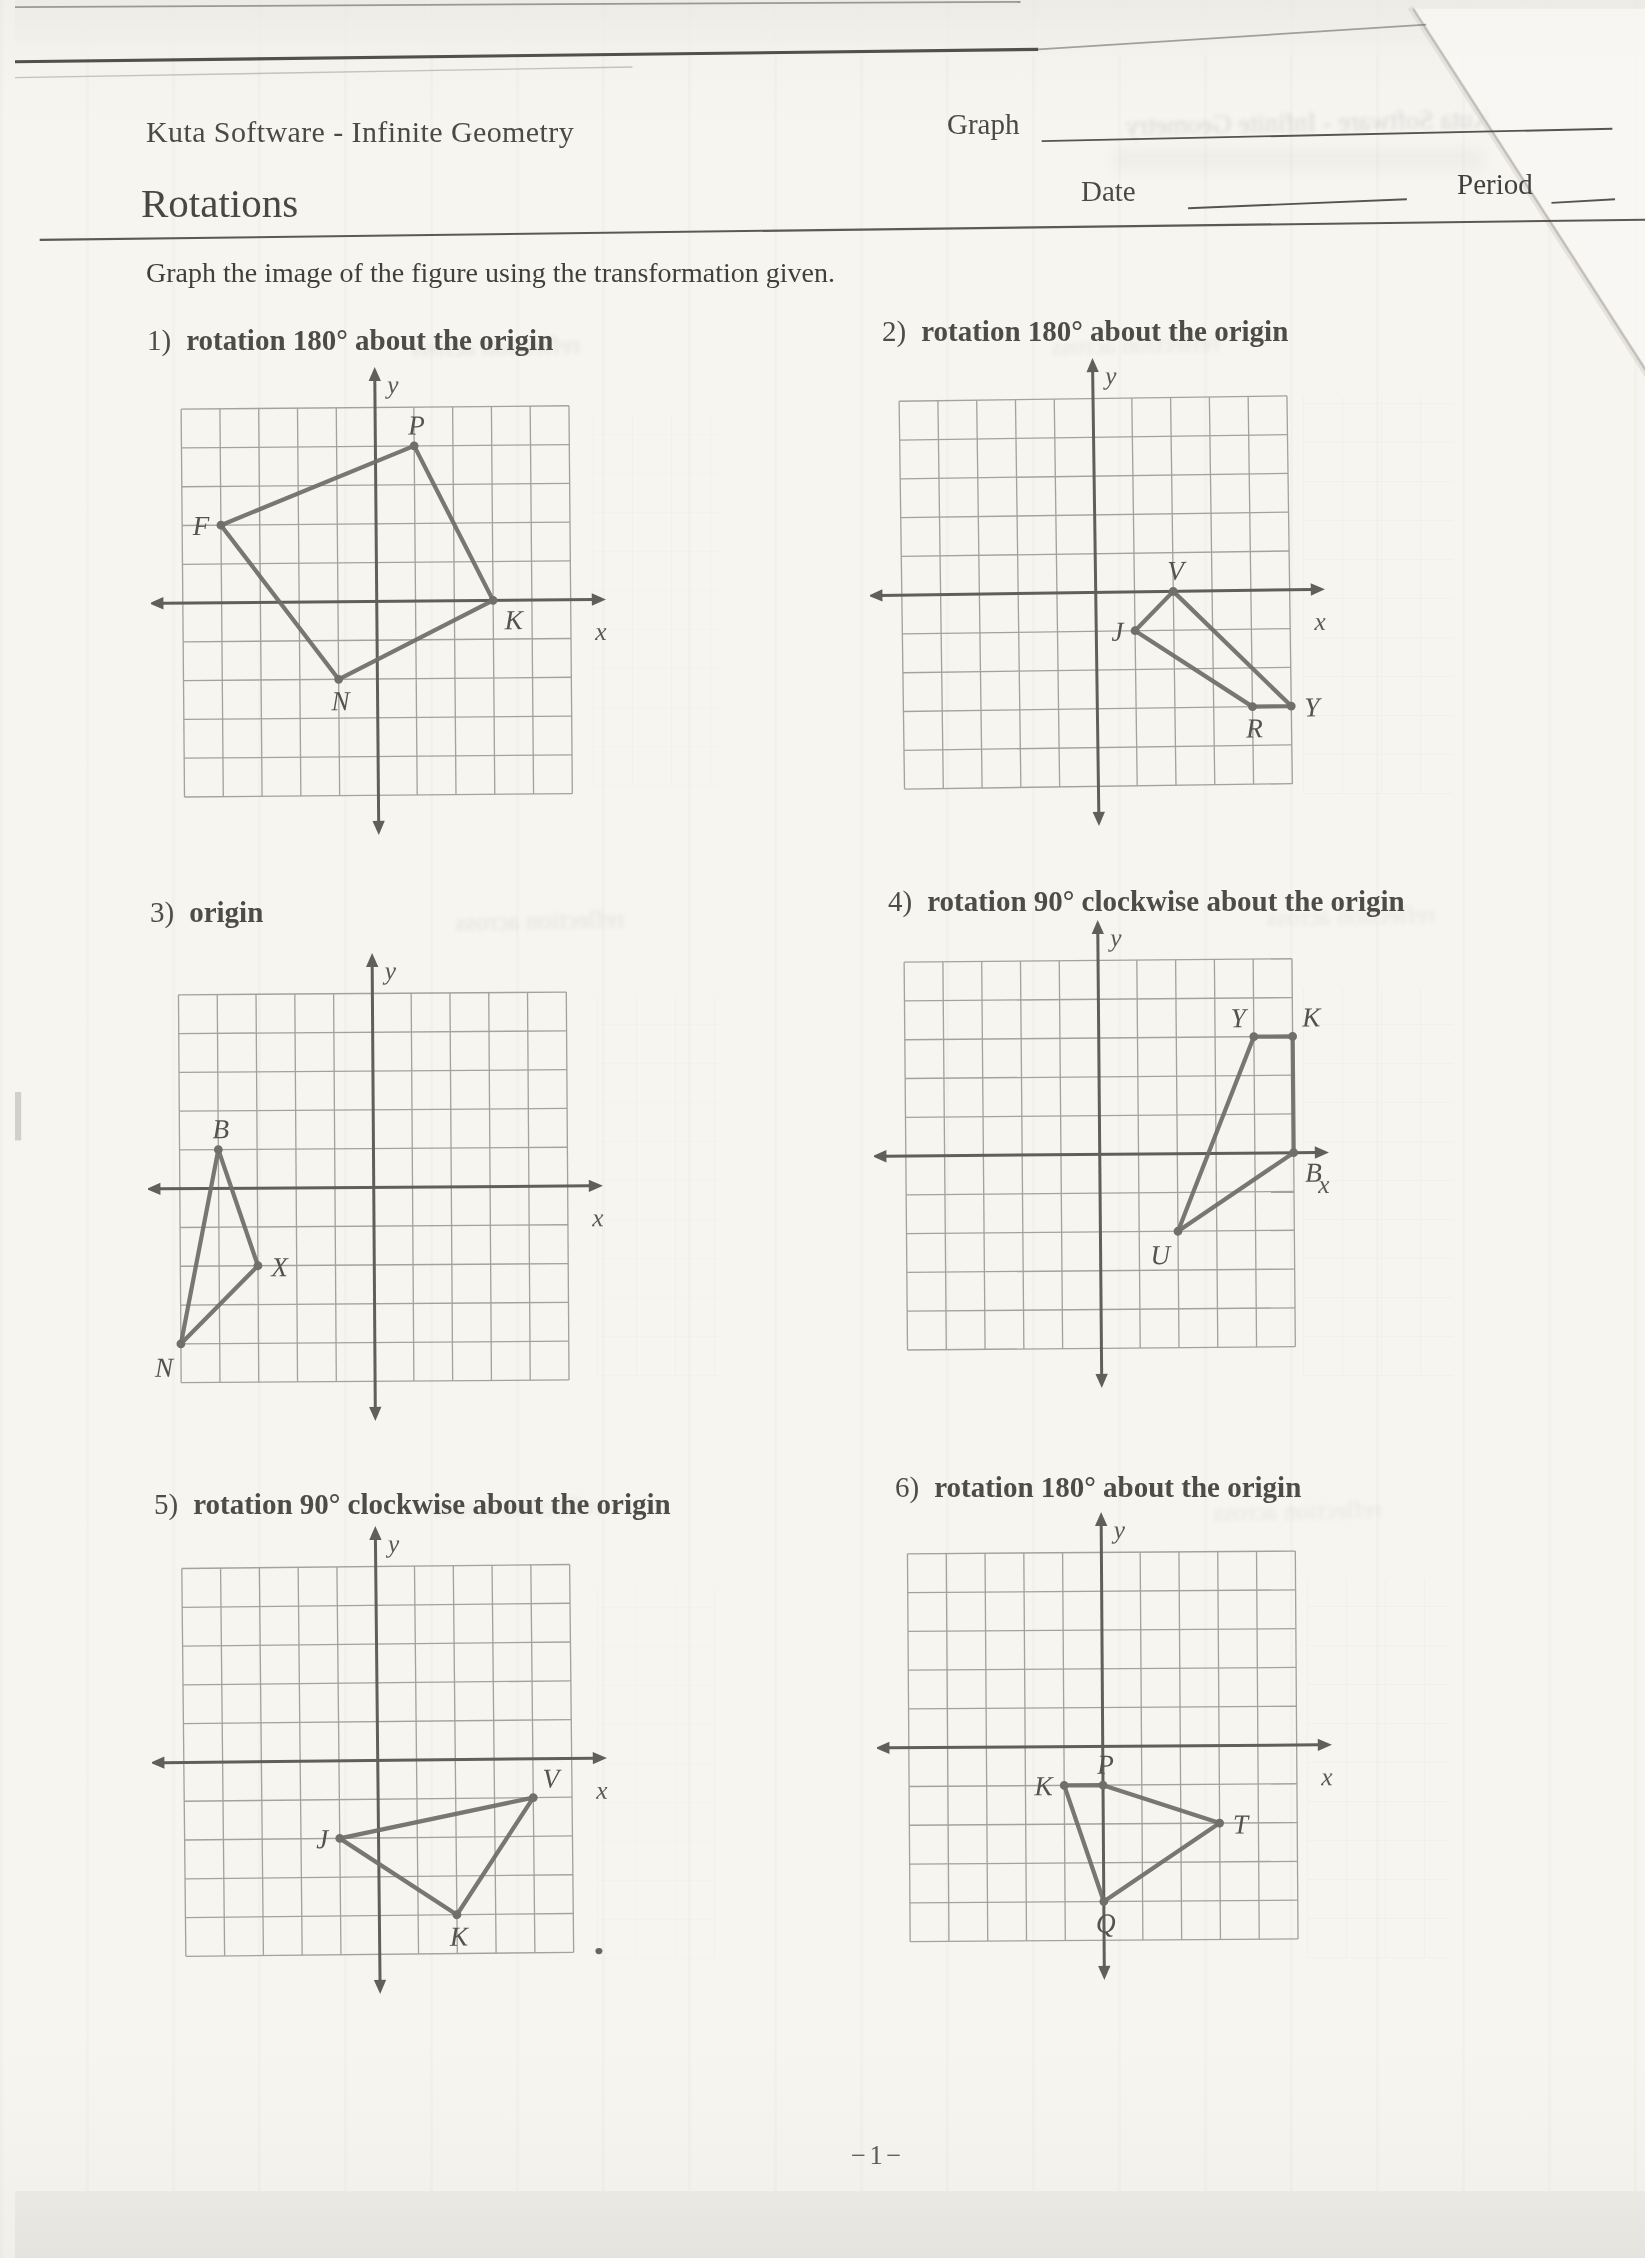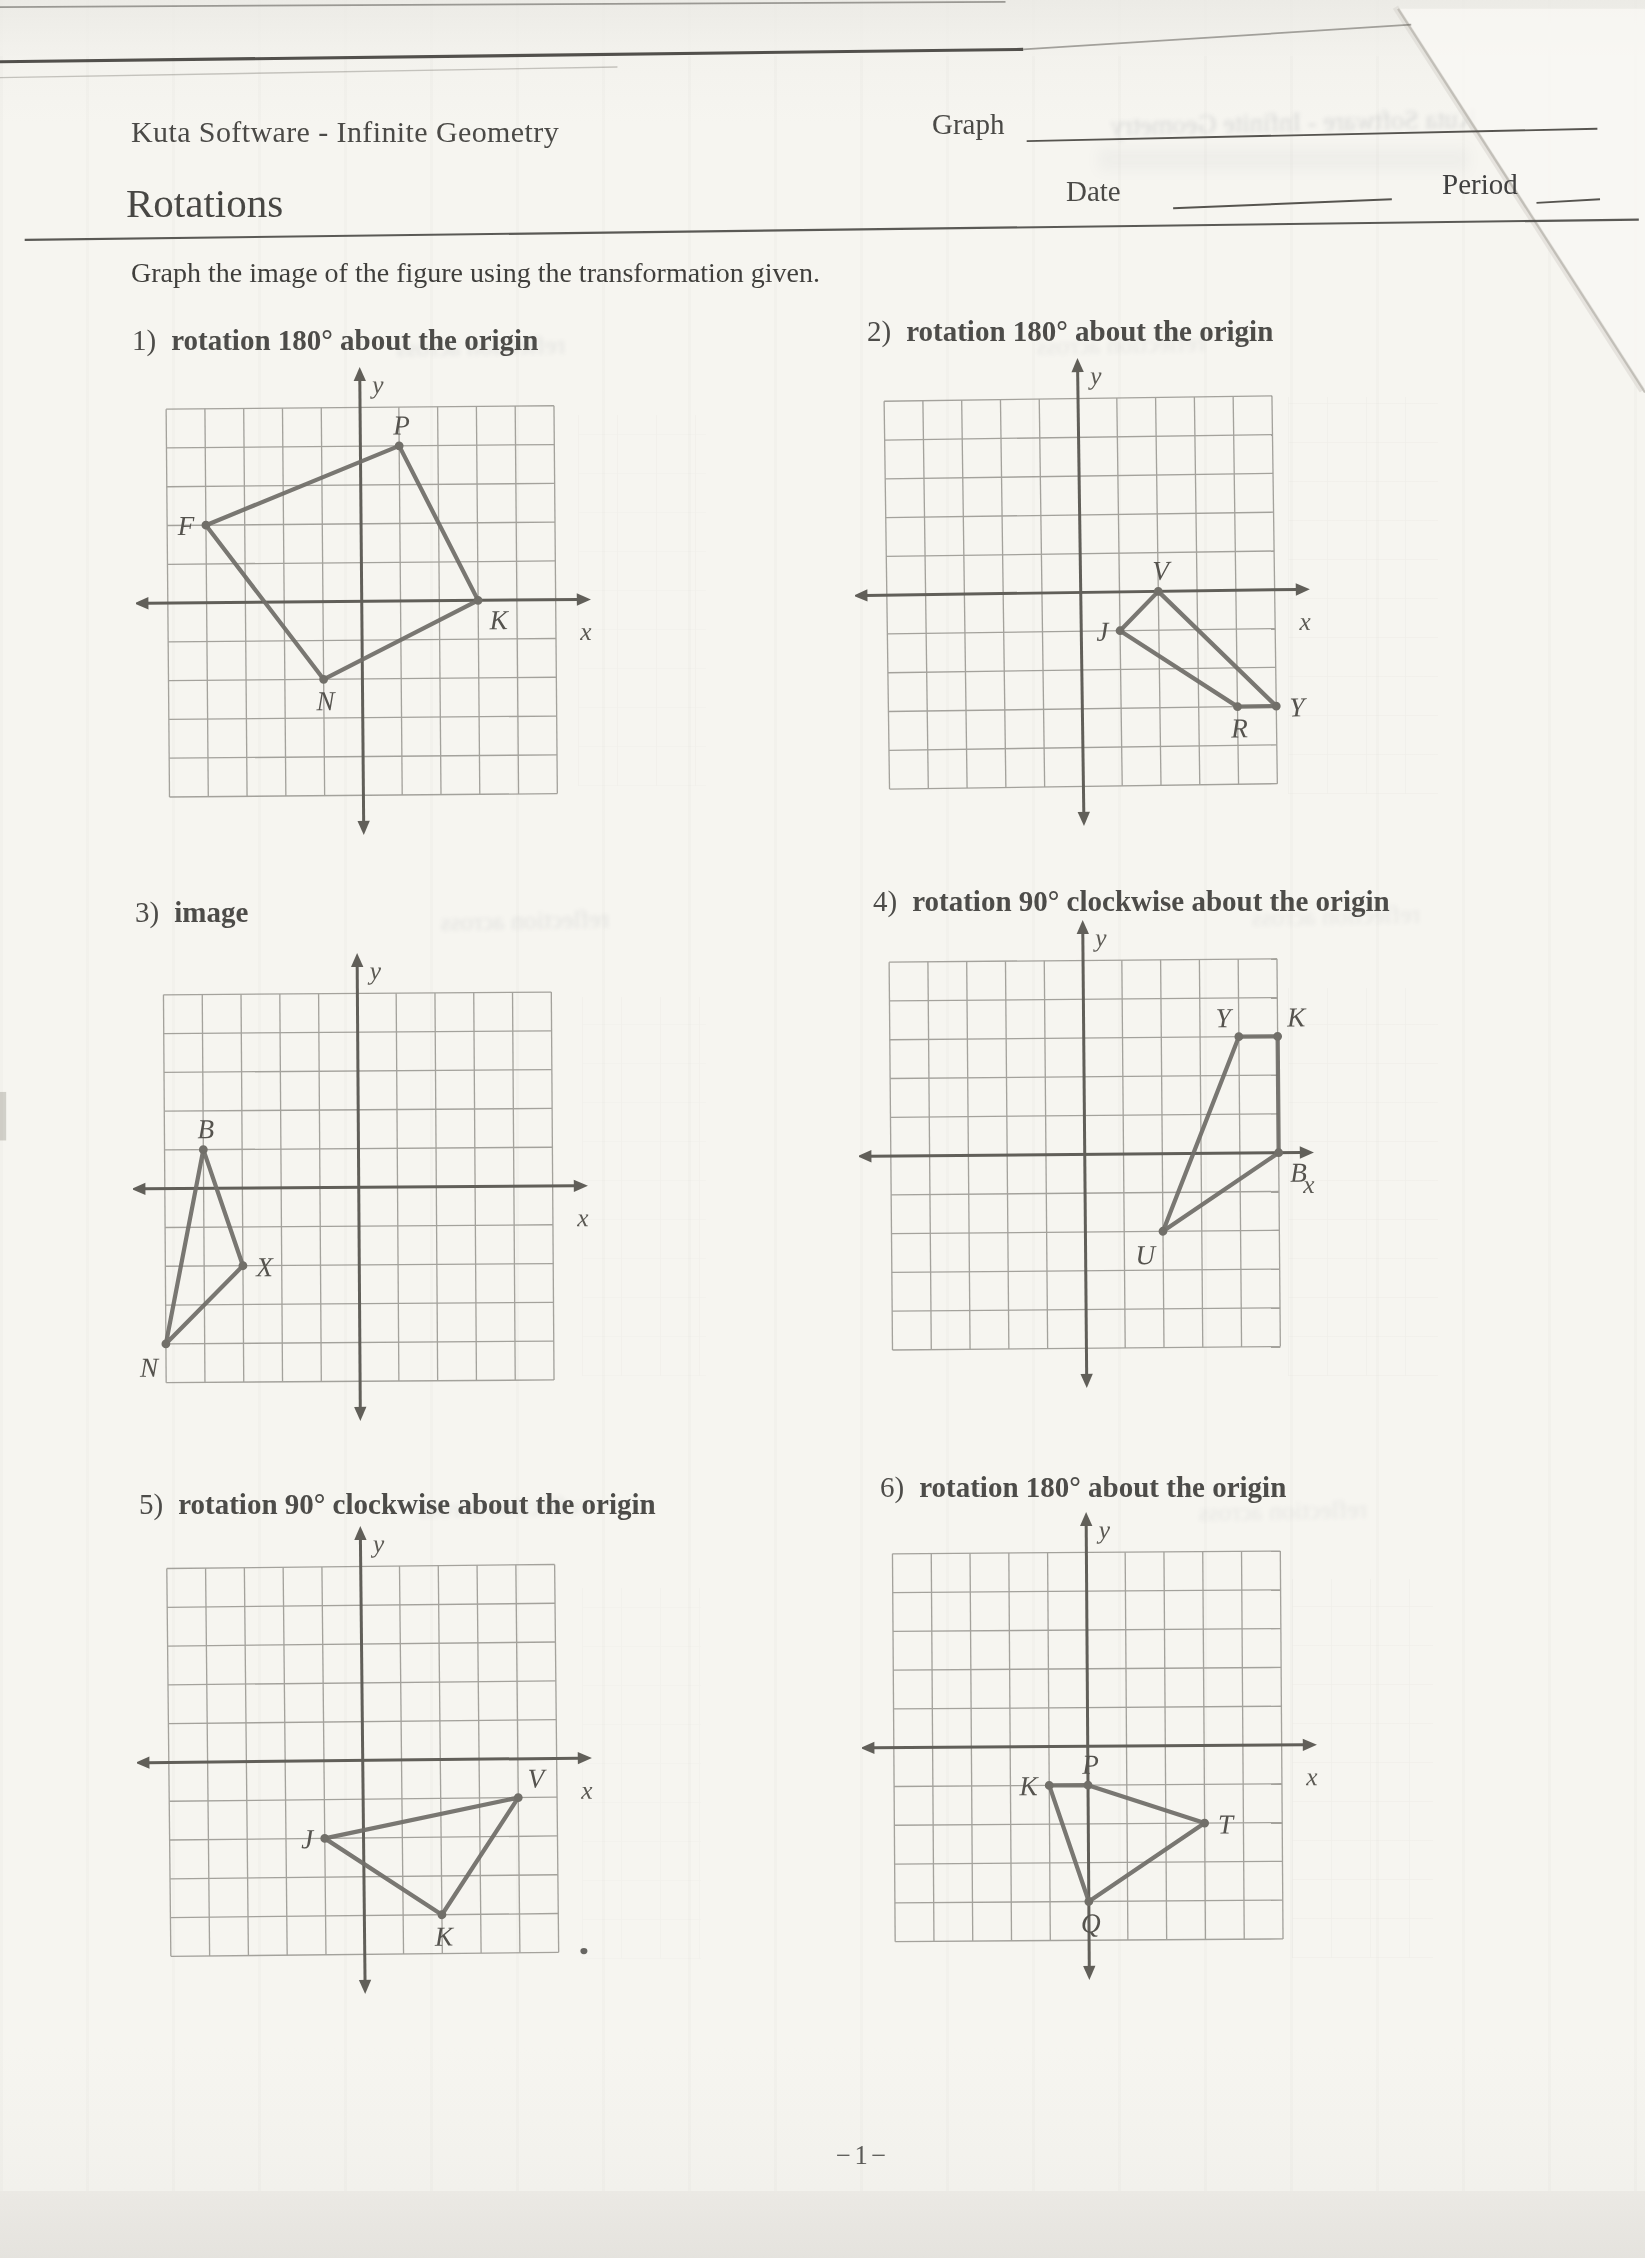--- a/index.html
+++ b/index.html
@@ -5,21 +5,21 @@
   html,body{margin:0;padding:0;}
   body{
     width:1645px;height:2258px;overflow:hidden;position:relative;
     font-family:"Liberation Serif", serif;color:#4c4b48;
     background-color:#f5f4ef;
     background-image:
       repeating-linear-gradient(90deg, rgba(120,118,110,.03) 0 2.6px, rgba(0,0,0,0) 2.6px 86px),
       linear-gradient(180deg,#f1f0eb 0,#f6f5f0 124px,#f6f5f0 2047px,#f0efea 2258px);
   }
   .abs{position:absolute;}
-  .page{position:relative;width:1574px;height:2258px;}
+  .page{position:relative;width:1574px;height:2258px;margin-left:15px;}
   .topstrip{left:0;top:0;width:1645px;height:56px;
     background:linear-gradient(180deg,#eae9e4,#f3f2ed);opacity:.75;}
   .bottomband{left:0;top:2191px;width:1645px;height:68px;
     background:linear-gradient(180deg,#ebe9e4 0,#e5e3de 100%);}
   .overlay{left:0;top:0;pointer-events:none;}
   .hleft{left:131px;top:115px;font-size:30px;color:#4b4a47;letter-spacing:0.4px;}
   .namelab{left:932px;top:108px;font-size:29px;color:#4b4a47;}
   .title{left:126px;top:179px;font-size:41px;color:#484744;}
   .datelab{left:1066px;top:175px;font-size:29px;color:#4b4a47;}
   .periodlab{left:1442px;top:168px;font-size:29px;color:#404040;}
@@ -188,21 +188,21 @@
         <text x="347" y="255" text-anchor="middle" class="vlab">V</text>
         <circle cx="476" cy="400" r="5" fill="#716f69"></circle>
         <text x="491" y="412" text-anchor="start" class="vlab">Y</text>
         <circle cx="432" cy="400" r="5" fill="#716f69"></circle>
         <text x="434" y="435" text-anchor="middle" class="vlab">R</text>
       </svg></div>
 
   <div class="prob" style="left:135px;top:895px;">
     <span class="pnum">3)</span>
     <span class="ptext">
-      <div>image</div>
+      <div>origin</div>
     </span>
   </div>
   <div class="graph" style="left:133px;top:951px;transform:rotate(-0.4deg);"><svg width="485" height="476" viewBox="0 0 550 540" xmlns="http://www.w3.org/2000/svg">
         <g stroke="#8d8b85" stroke-width="1.5" opacity="0.78">
           <line x1="36" y1="48" x2="36" y2="488"></line>
           <line x1="36" y1="48" x2="476" y2="48"></line>
           <line x1="80" y1="48" x2="80" y2="488"></line>
           <line x1="36" y1="92" x2="476" y2="92"></line>
           <line x1="124" y1="48" x2="124" y2="488"></line>
           <line x1="36" y1="136" x2="476" y2="136"></line>

